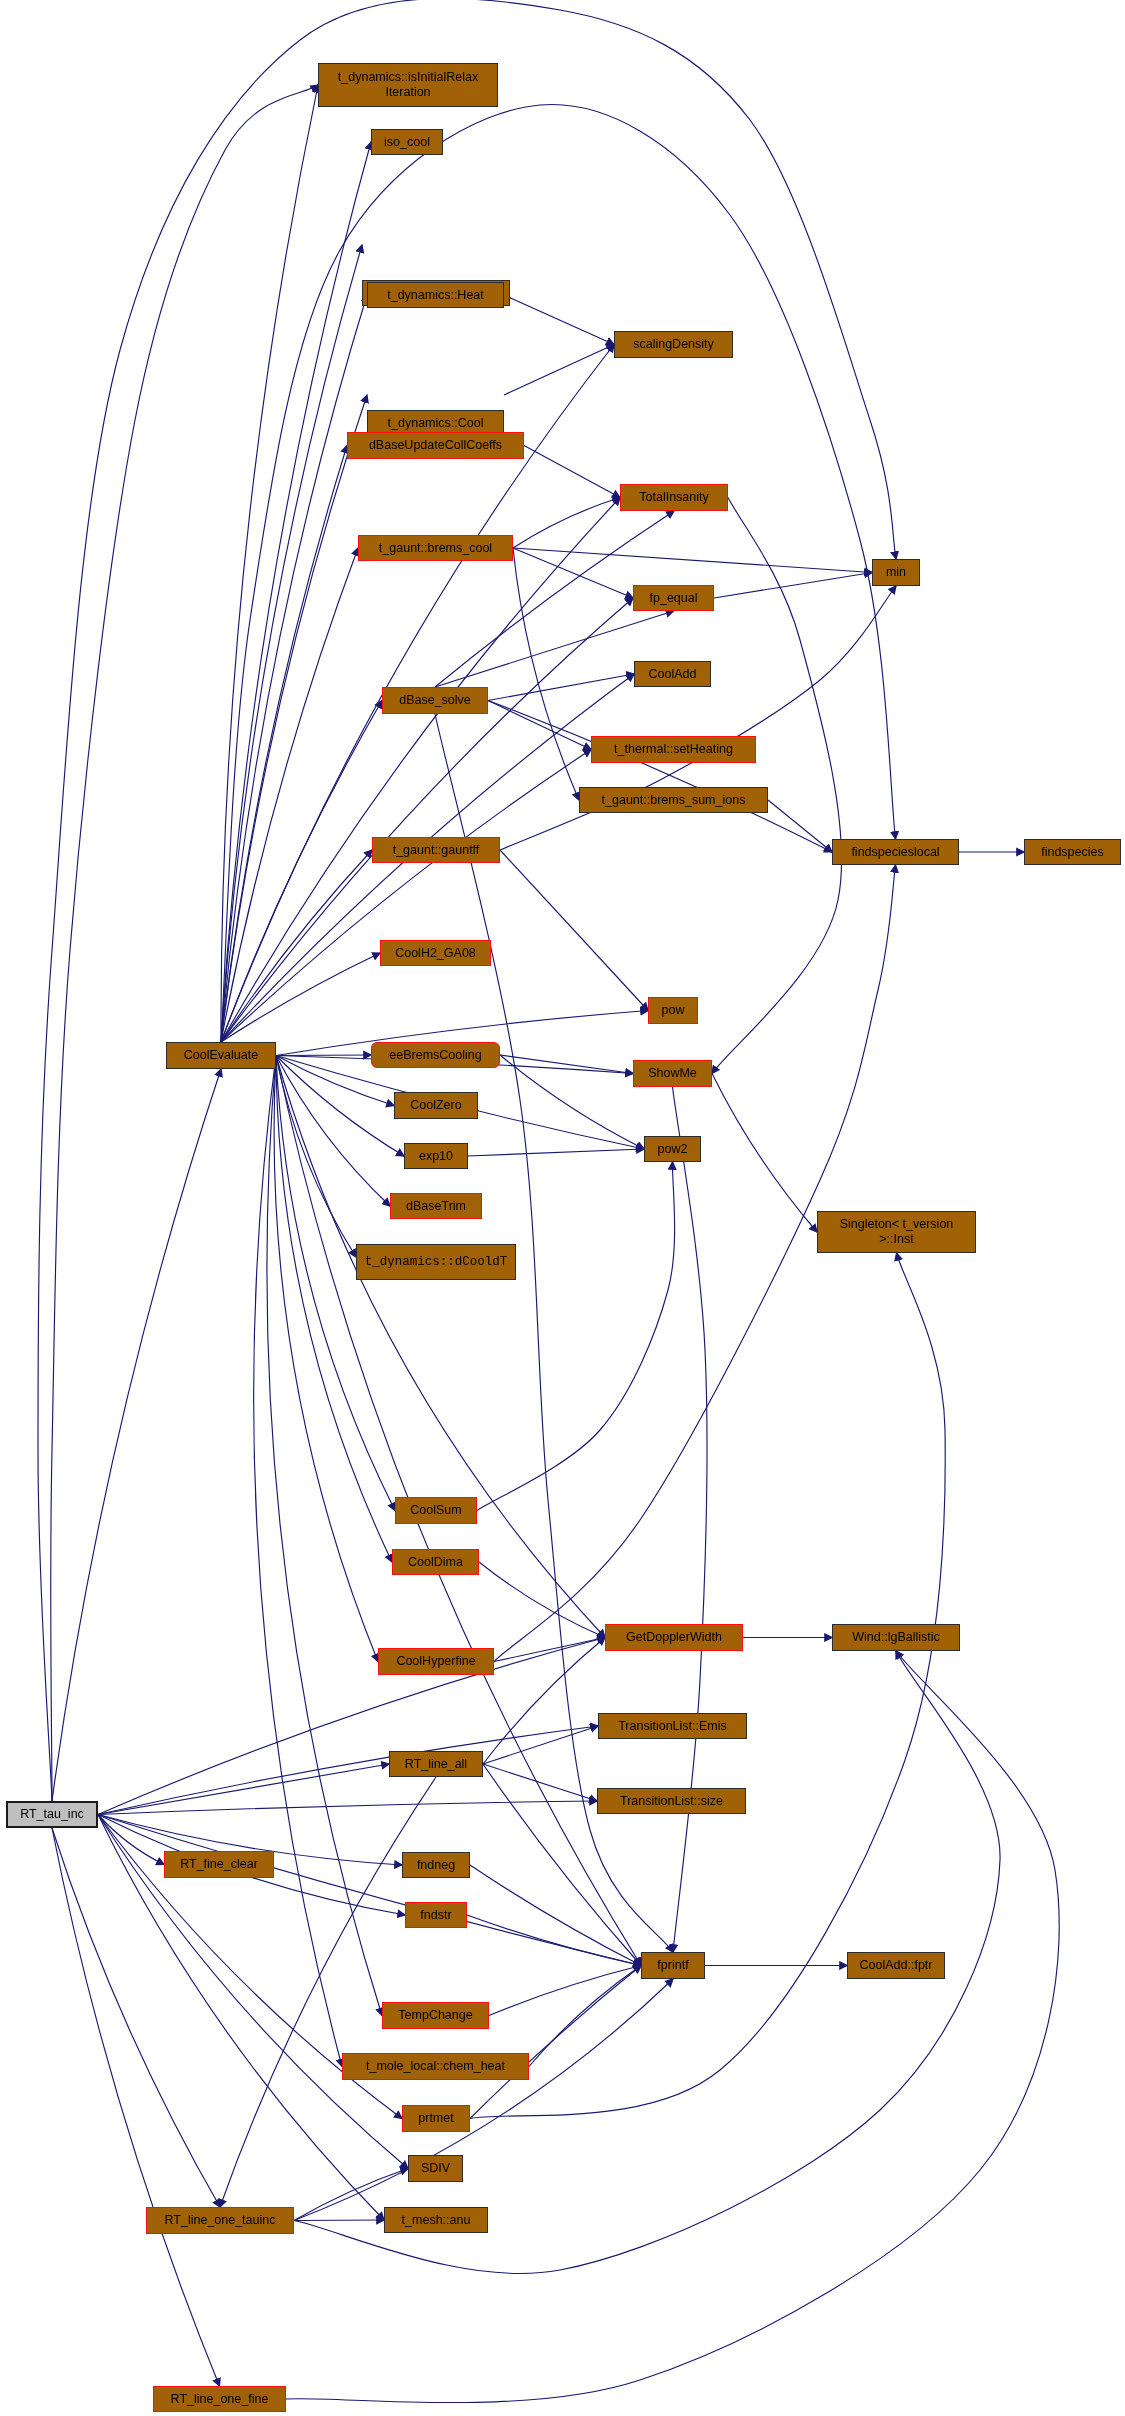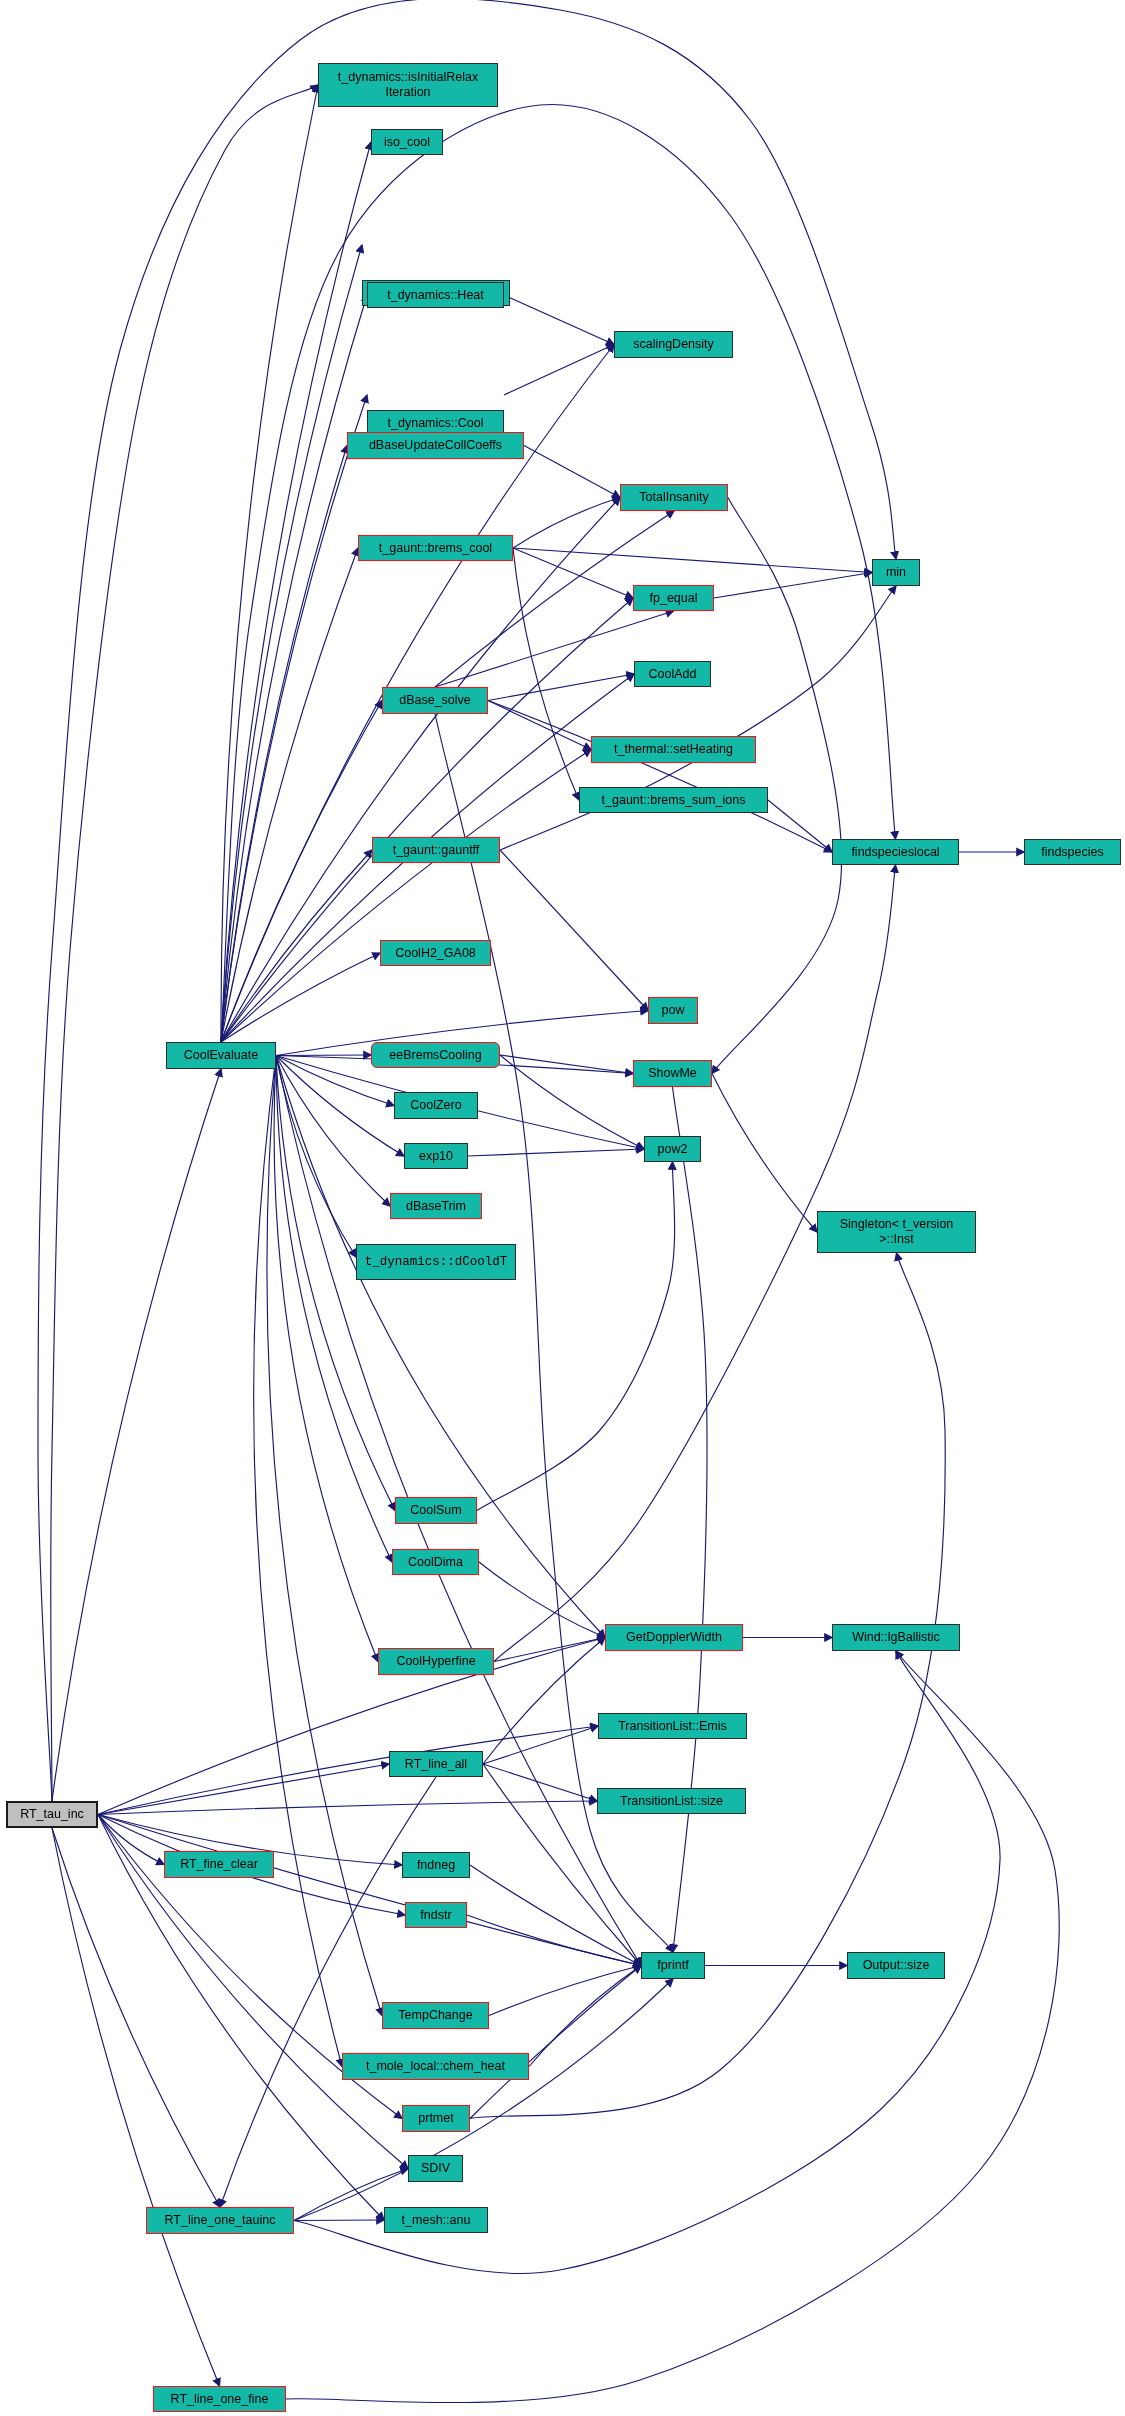--- a/index.html
+++ b/index.html
@@ -1,21 +1,21 @@
 <!DOCTYPE html>
 <html><head>
 <meta charset="utf-8">
 <style>
   html,body{margin:0;padding:0;background:#ffffff;}
   body{font-family:"Liberation Sans", sans-serif;}
   #graph{position:relative;width:1125px;height:2416px;background:#ffffff;overflow:hidden;}
   #edge-layer{position:absolute;left:0;top:0;width:1125px;height:2416px;}
   .node{
     position:absolute;
-    background:#14b8a6;
+    background:#a16207;
     display:flex;align-items:center;justify-content:center;
     text-align:center;
     font-size:12.5px;line-height:1.18;color:#000000;
     white-space:pre-line;
     box-sizing:border-box;
     z-index:2;
   }
   .node.black{border:1px solid #2d2d2d;}
   .node.red{border:1px solid #ff0f0f;}
   .node.root{background:#bfbfbf;border:2px solid #1a1a1a;font-weight:normal;}
@@ -164,21 +164,21 @@
     <div class="node black" style="left: 832px; top: 1624px; width: 128px; height: 27px;">Wind::lgBallistic</div>
     <div class="node red" style="left: 378px; top: 1648px; width: 116px; height: 27px;">CoolHyperfine</div>
     <div class="node black" style="left: 598px; top: 1713px; width: 149px; height: 26px;">TransitionList::Emis</div>
     <div class="node black" style="left: 389px; top: 1751px; width: 94px; height: 26px;">RT_line_all</div>
     <div class="node black" style="left: 597px; top: 1788px; width: 149px; height: 26px;">TransitionList::size</div>
     <div class="node root" style="left: 6px; top: 1801px; width: 92px; height: 27px;">RT_tau_inc</div>
     <div class="node black" style="left: 402px; top: 1852px; width: 68px; height: 26px;">fndneg</div>
     <div class="node red" style="left: 164px; top: 1851px; width: 110px; height: 27px;">RT_fine_clear</div>
     <div class="node red" style="left: 405px; top: 1902px; width: 62px; height: 26px;">fndstr</div>
     <div class="node black" style="left: 641px; top: 1952px; width: 64px; height: 27px;">fprintf</div>
-    <div class="node black" style="left: 847px; top: 1952px; width: 98px; height: 27px;">Output::size</div>
+    <div class="node black" style="left: 847px; top: 1952px; width: 98px; height: 27px;">CoolAdd::fptr</div>
     <div class="node red" style="left: 382px; top: 2002px; width: 107px; height: 27px;">TempChange</div>
     <div class="node red" style="left: 342px; top: 2053px; width: 187px; height: 27px;">t_mole_local::chem_heat</div>
     <div class="node red" style="left: 402px; top: 2105px; width: 68px; height: 27px;">prtmet</div>
     <div class="node black" style="left: 408px; top: 2155px; width: 55px; height: 27px;">SDIV</div>
     <div class="node black" style="left: 384px; top: 2207px; width: 104px; height: 26px;">t_mesh::anu</div>
     <div class="node red" style="left: 146px; top: 2207px; width: 148px; height: 27px;">RT_line_one_tauinc</div>
     <div class="node red" style="left: 153px; top: 2386px; width: 133px; height: 26px;">RT_line_one_fine</div>
   </div>
 
 </body></html>

